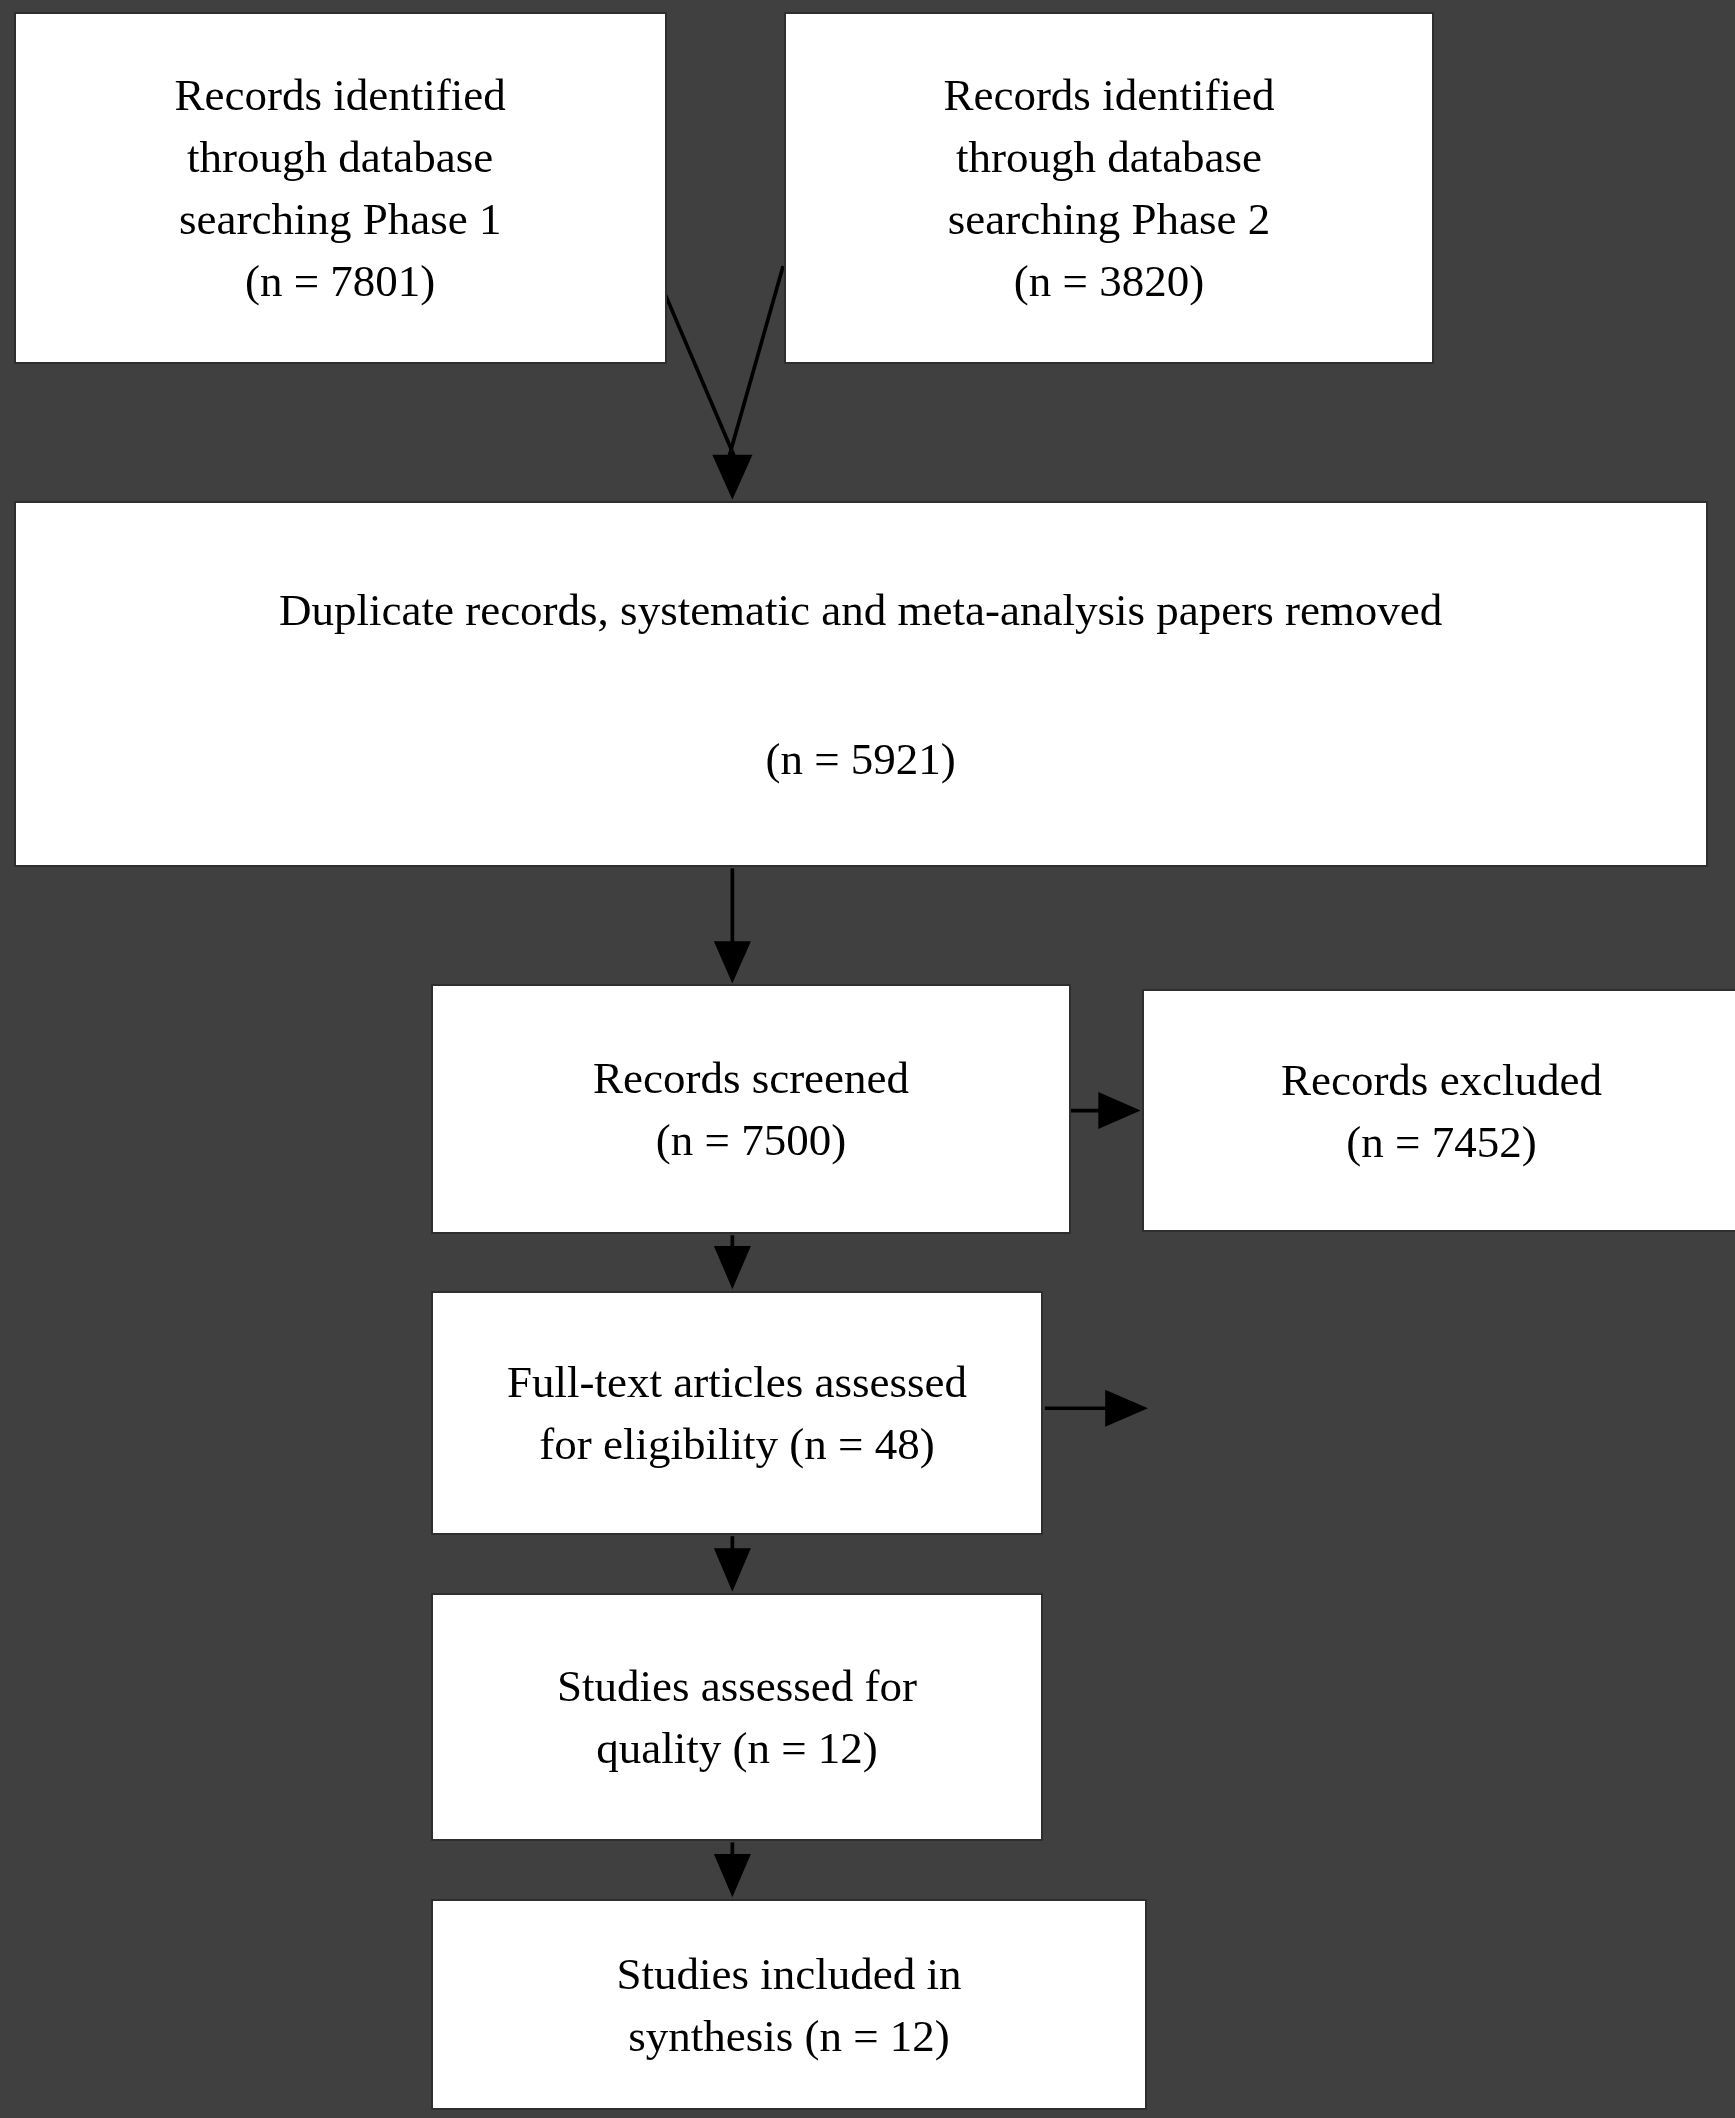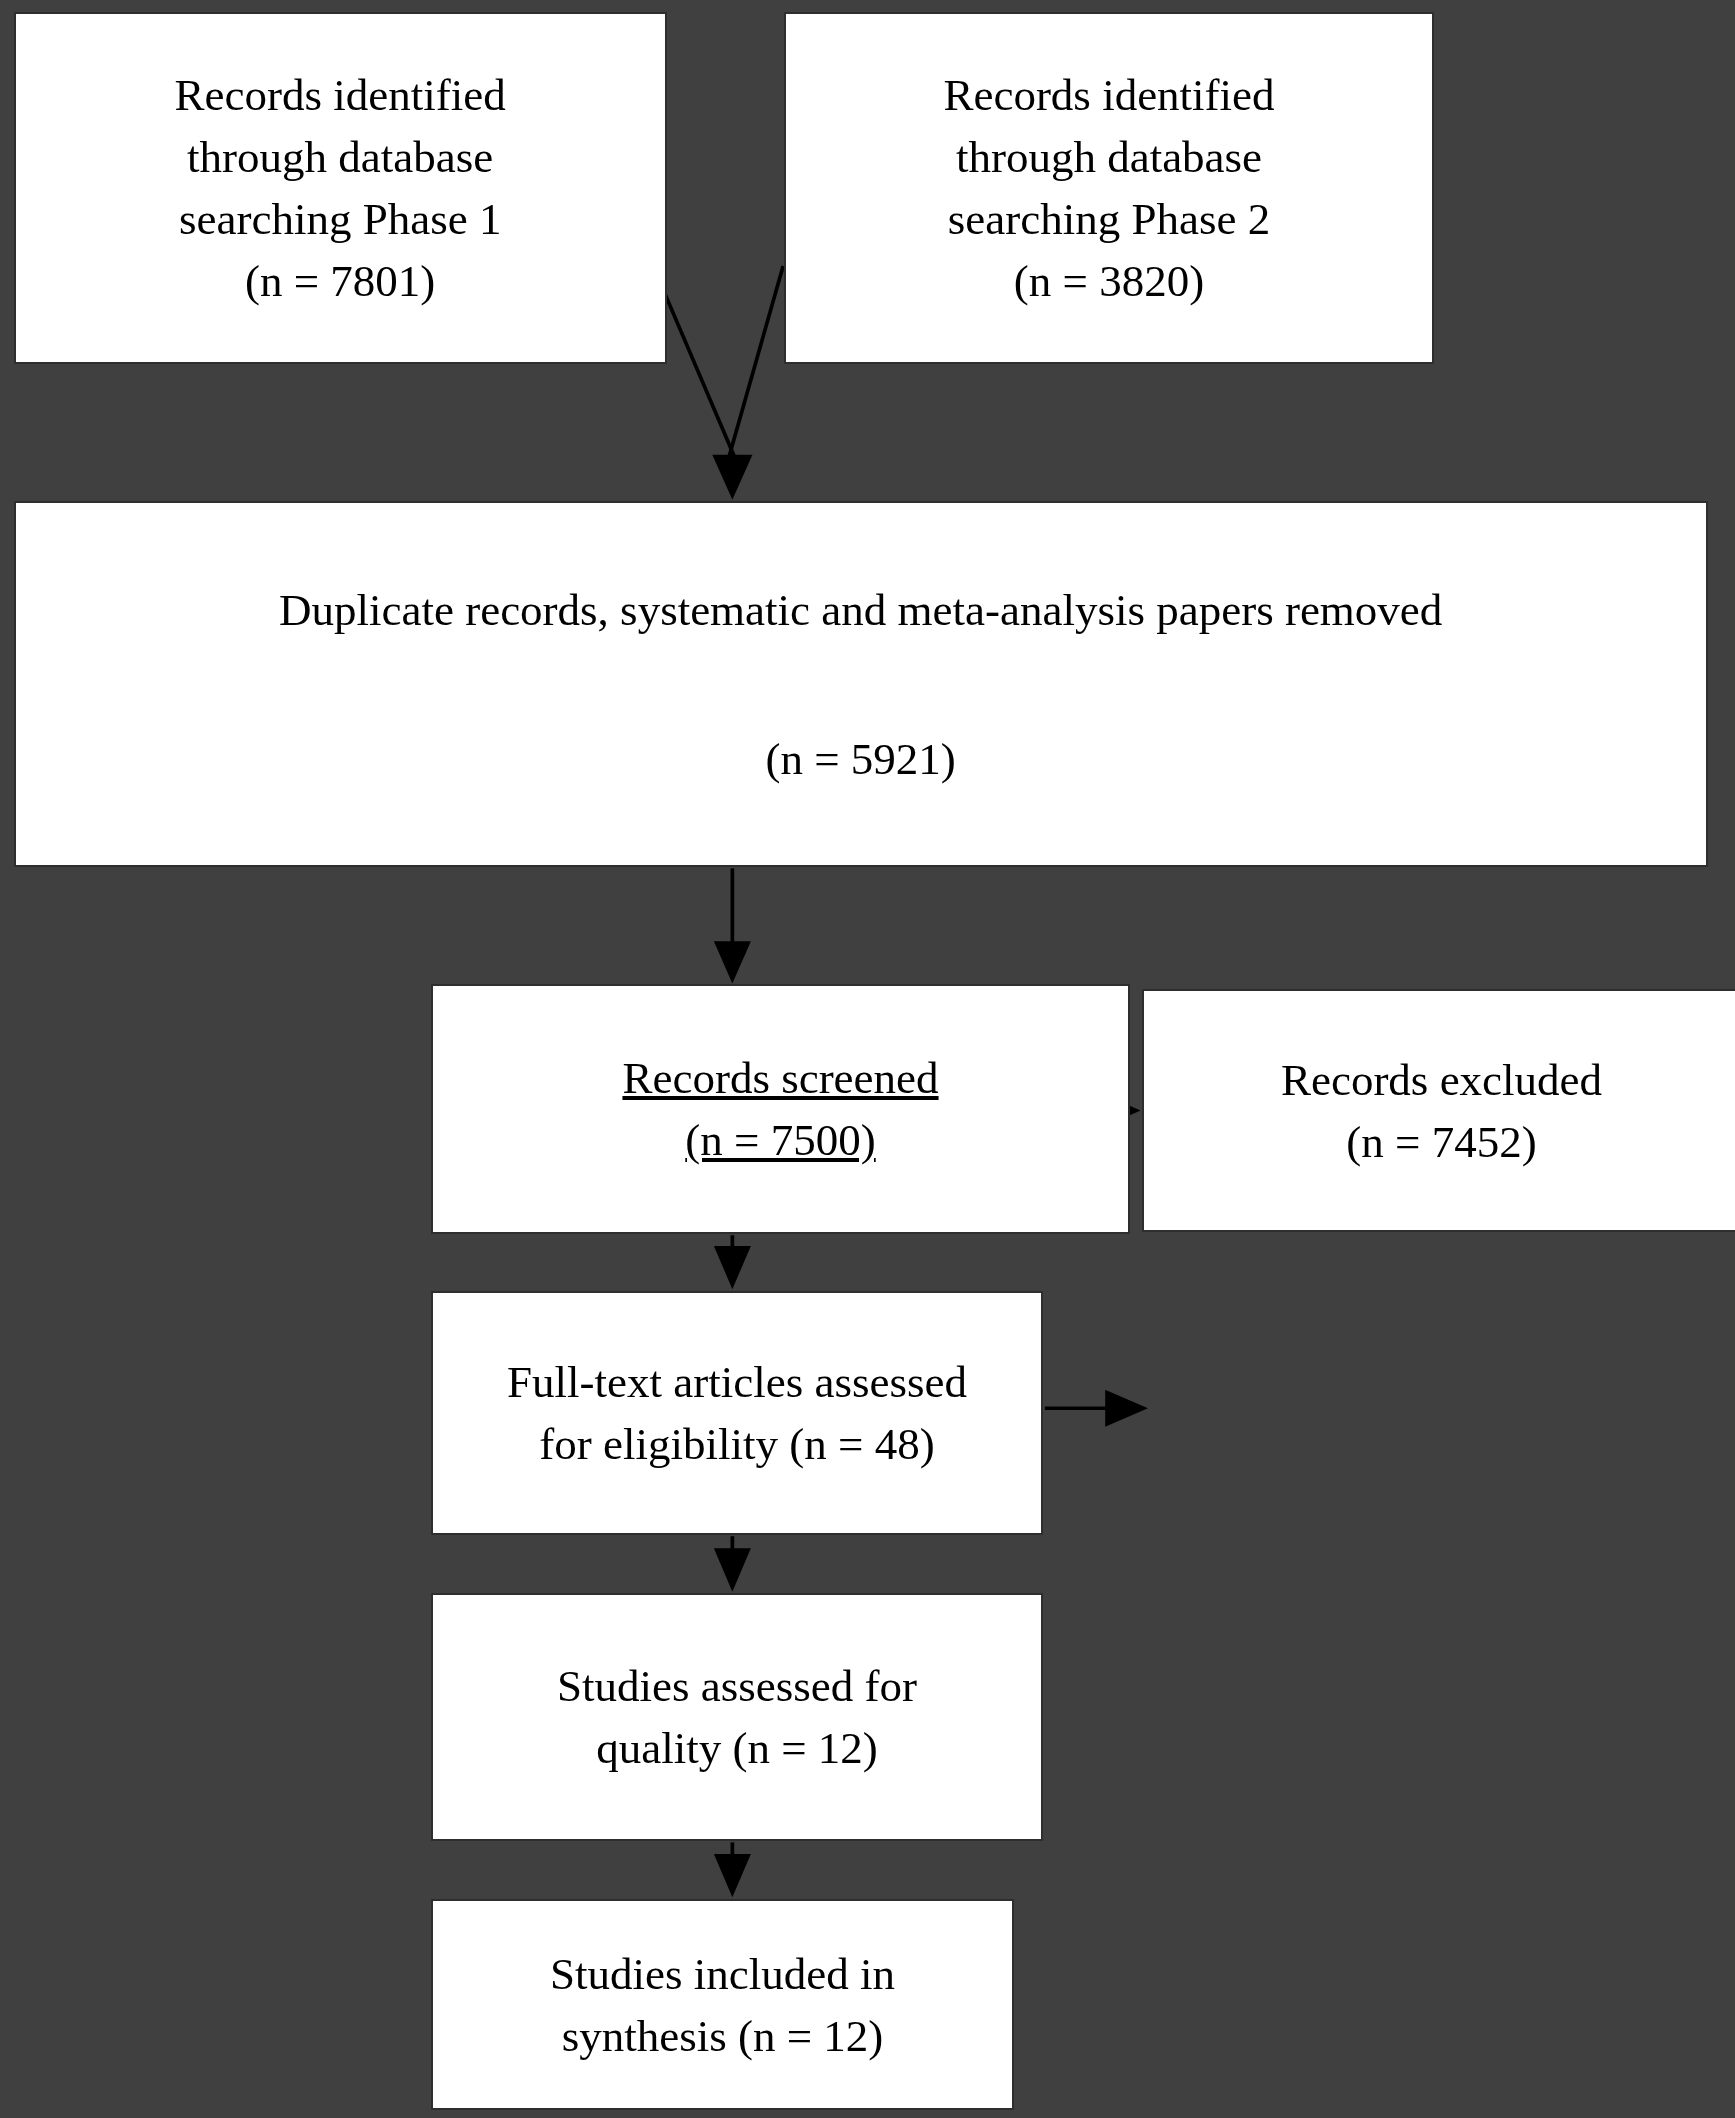--- a/index.html
+++ b/index.html
@@ -22,26 +22,26 @@
     font-size:45px;
     line-height:62px;
     box-sizing:border-box;
   }
   .box .line{white-space:nowrap;}
   
   #box-phase1   {left:13.7px;   top:11.6px;   width:653px; height:352px;}
   #box-phase2   {left:784px; top:11.6px;   width:650px; height:352px;}
   #box-dedup    {left:13.7px;   top:501px;  width:1694px; height:366px;}
   #box-dedup .line-n{margin-top:87px;}
-  #box-screened {left:431px;  top:984px; width:699px; height:250px;text-decoration:underline;}
+  #box-screened {left:431px;  top:984px; width:640px; height:250px;}
   #box-excluded {left:1142px; top:989px; width:599px; height:243px;}
   #box-fulltext {left:431px;  top:1291px; width:612px; height:244px;}
   #box-ftexcl   {left:1149px; top:1288px; width:586px; height:244px;}
   #box-quality  {left:431px;  top:1593px; width:612px; height:248px;}
-  #box-included {left:431px;  top:1899px; width:583px; height:211px;}
+  #box-included {left:431px;  top:1899px; width:716px; height:211px;}
   #arrows{position:absolute;left:0;top:0;pointer-events:none;}
   #arrows line{stroke:#000;stroke-width:7;}
   #arrows polygon{fill:#000;stroke:none;}
 </style>
 </head>
 <body>
 
 <div id="canvas">
 
   <svg id="arrows" width="1736" height="2119" viewBox="0 0 3283 4007">

